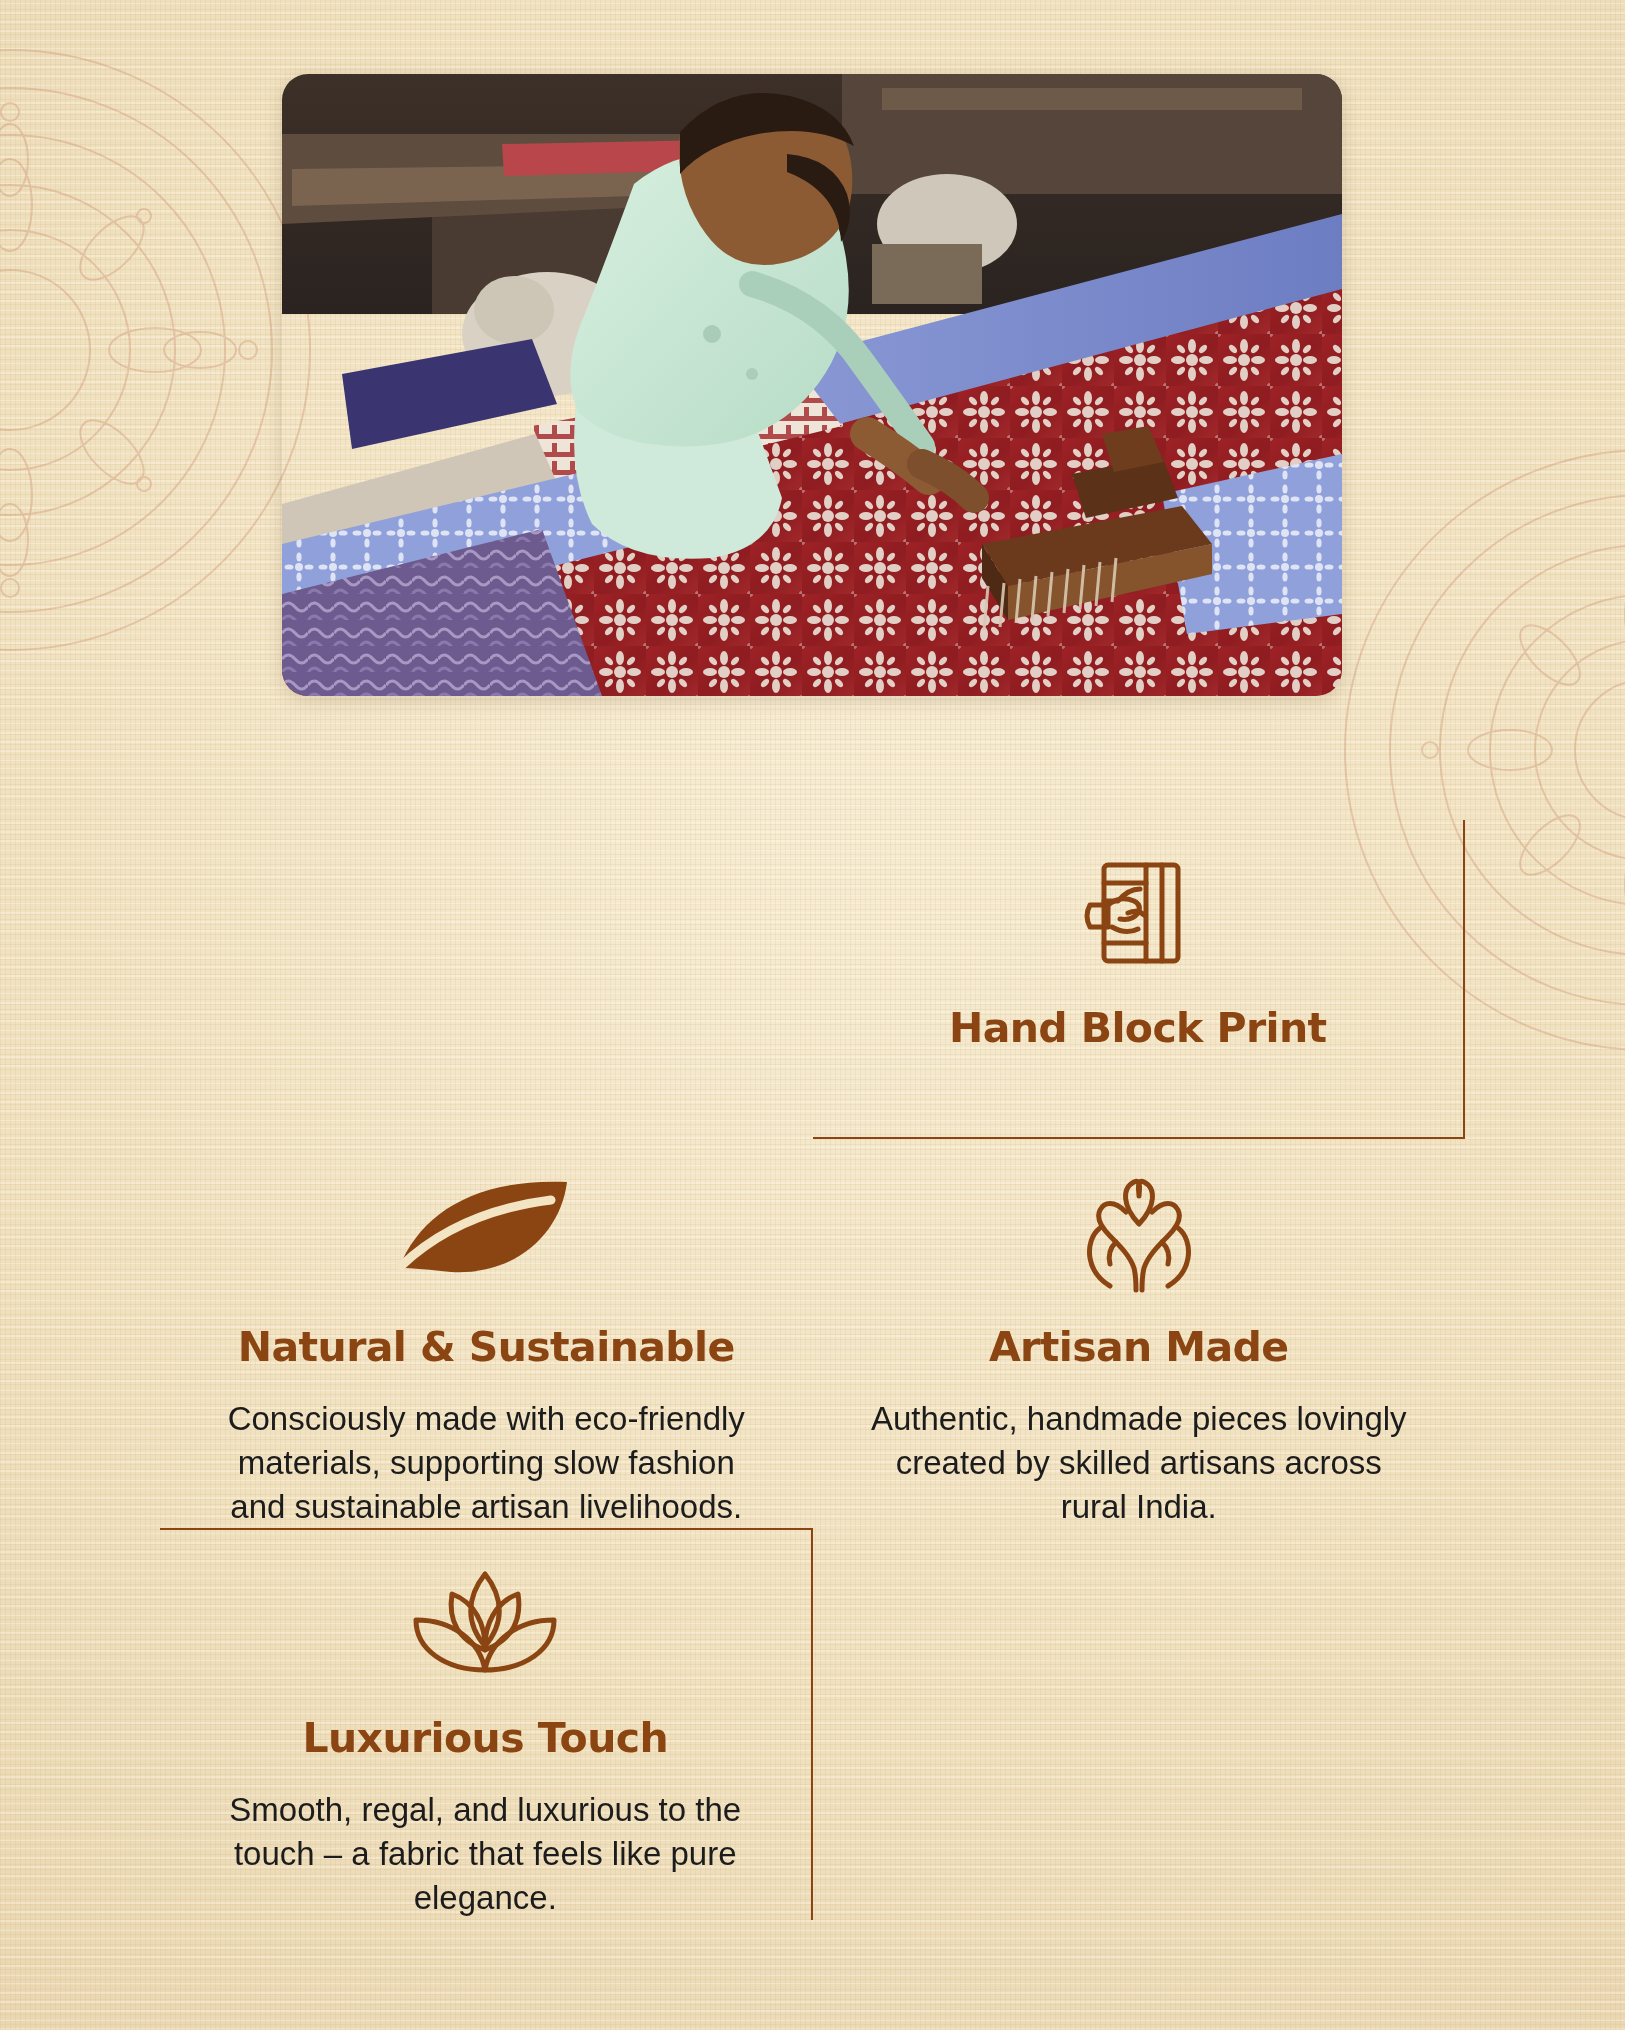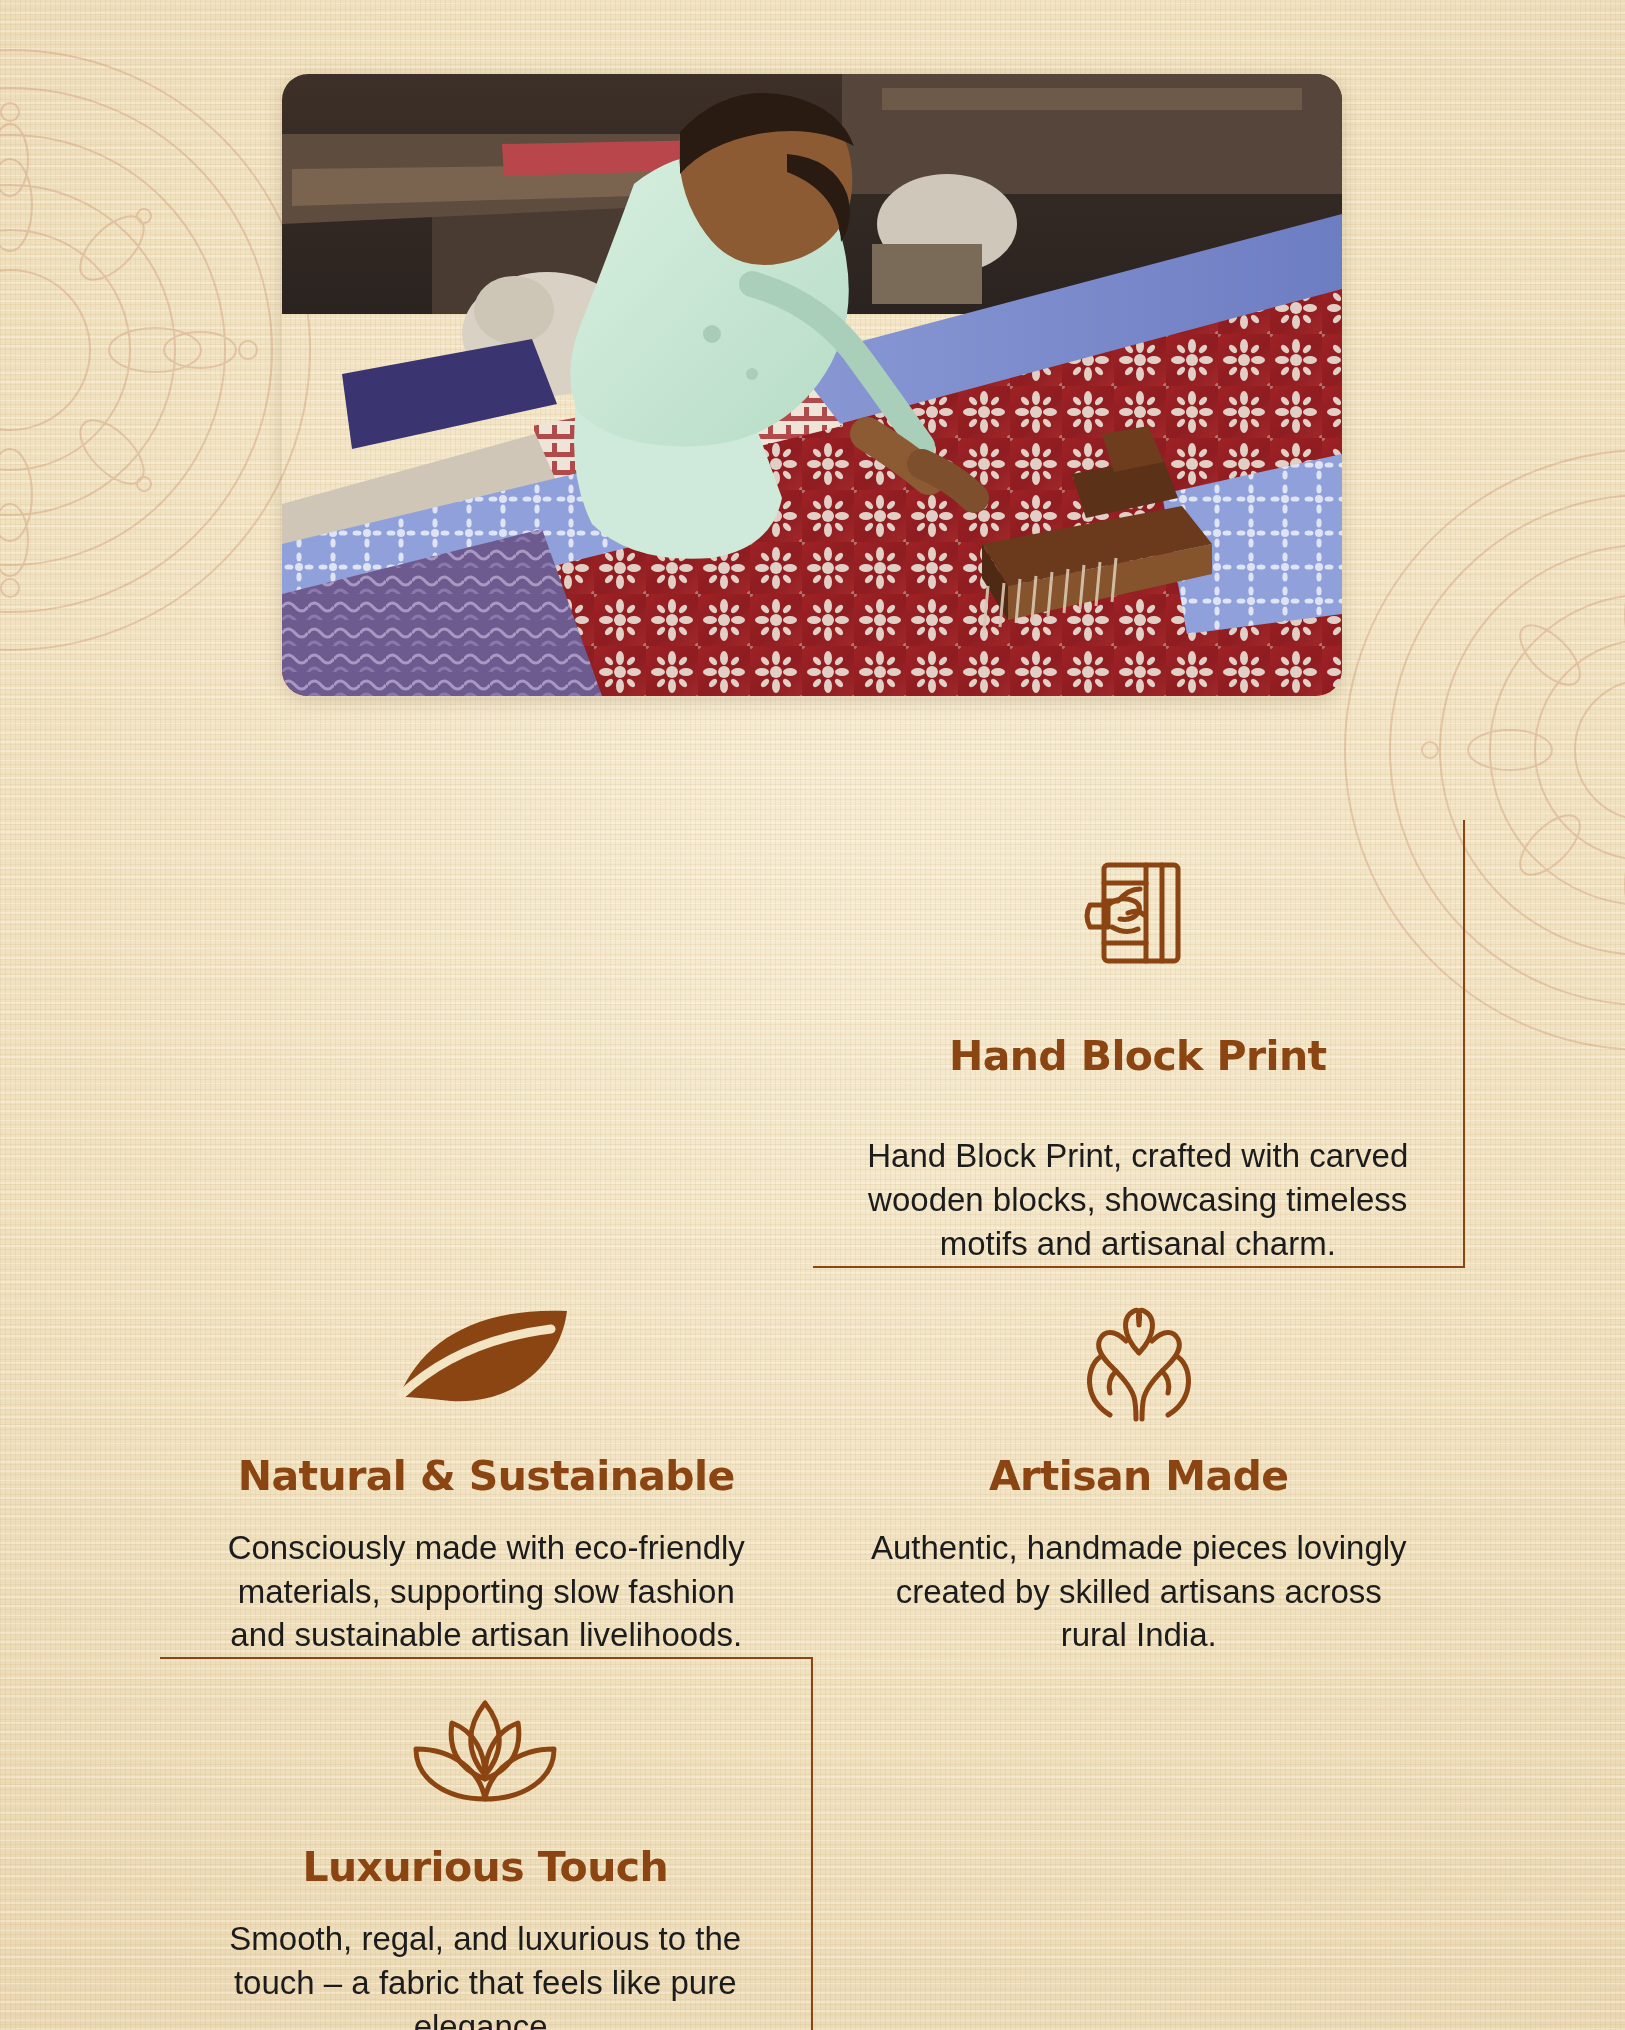--- a/index.html
+++ b/index.html
@@ -69,21 +69,21 @@
   }
   .cell {
     display: flex;
     flex-direction: column;
     align-items: center;
     justify-content: flex-start;
     padding: 18px 40px 0 40px;
     box-sizing: border-box;
     position: relative;
   }
-  .cell.tl { border-right: 2px solid #8b4512; border-bottom: 2px solid #8b4512; gap: 28px; }
+  .cell.tl { border-right: 2px solid #8b4512; border-bottom: 2px solid #8b4512; }
   .cell.tr { border-bottom: 2px solid #8b4512; align-items: center; }
   .cell.bl { border-right: 2px solid #8b4512; }
 
   
   .features::before {
     content: "";
   }
 
   .icon-wrap {
     height: 150px;
@@ -310,21 +310,20 @@
           <line x1="36" y1="40" x2="78" y2="40"></line>
           <line x1="36" y1="100" x2="78" y2="100"></line>
           <path d="M36 58 h14 q10 -12 22 -12"></path>
           <path d="M22 62 h18 v22 h-18 q-6 -11 0 -22 z"></path>
           <path d="M40 62 q12 -10 26 -4 q8 4 4 12 q-6 8 -18 6"></path>
           <path d="M44 84 q14 8 26 2"></path>
           <path d="M60 70 q10 -4 16 2"></path>
         </svg>
       </div>
       <div class="feature-title">Hand Block Print</div>
-      <div class="feature-desc">Hand Block Print, crafted with carved wooden blocks, showcasing timeless motifs and artisanal charm.</div>
     </div>
 
     <div class="cell tr">
       <div class="icon-wrap">
         <svg width="190" height="120" viewBox="0 0 190 120" fill="#8b4512">
           <path d="M8 96 C30 40 86 6 176 10 C170 60 126 104 60 100 C40 98 22 96 8 96 Z"></path>
           <path d="M10 94 C46 60 96 36 160 28" stroke="#f3e4c4" stroke-width="9" fill="none" stroke-linecap="round"></path>
         </svg>
       </div>
       <div class="feature-title">Natural &amp; Sustainable</div>

